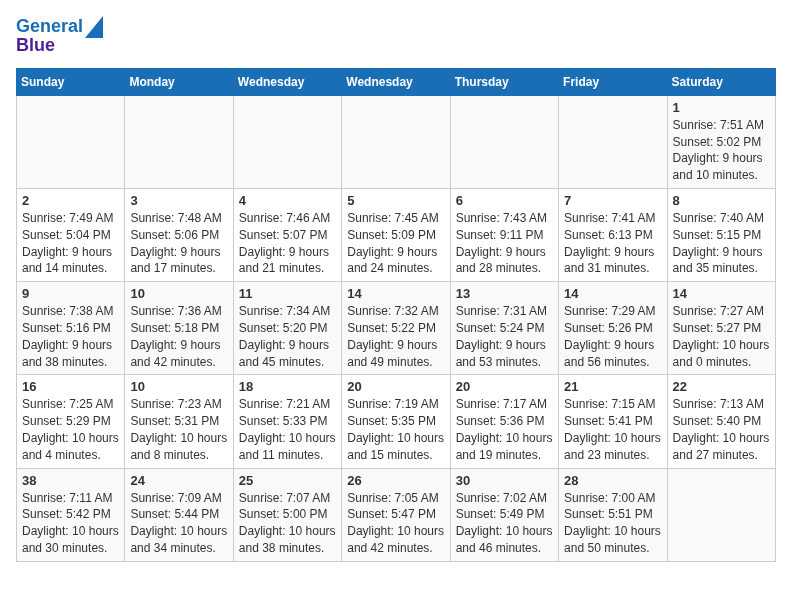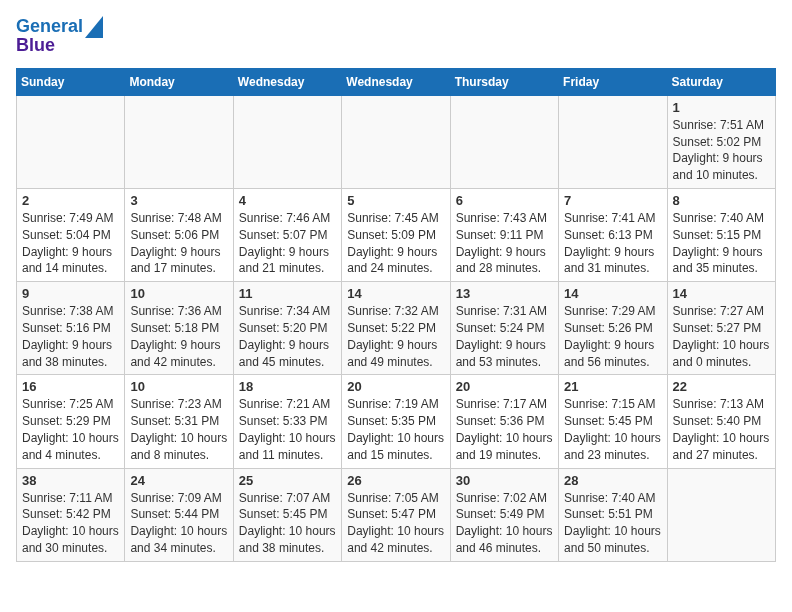--- a/index.html
+++ b/index.html
@@ -245,21 +245,21 @@
         </td>
         <td>
           <span class="day-num">20</span>
           <div class="day-info">Sunrise: 7:17 AM
 Sunset: 5:36 PM
 Daylight: 10 hours and 19 minutes.</div>
         </td>
         <td>
           <span class="day-num">21</span>
           <div class="day-info">Sunrise: 7:15 AM
-Sunset: 5:45 PM
+Sunset: 5:41 PM
 Daylight: 10 hours and 23 minutes.</div>
         </td>
         <td>
           <span class="day-num">22</span>
           <div class="day-info">Sunrise: 7:13 AM
 Sunset: 5:40 PM
 Daylight: 10 hours and 27 minutes.</div>
         </td>
       </tr>
       <tr>
@@ -271,37 +271,37 @@
         </td>
         <td>
           <span class="day-num">24</span>
           <div class="day-info">Sunrise: 7:09 AM
 Sunset: 5:44 PM
 Daylight: 10 hours and 34 minutes.</div>
         </td>
         <td>
           <span class="day-num">25</span>
           <div class="day-info">Sunrise: 7:07 AM
-Sunset: 5:45 PM
+Sunset: 5:00 PM
 Daylight: 10 hours and 38 minutes.</div>
         </td>
         <td>
           <span class="day-num">26</span>
           <div class="day-info">Sunrise: 7:05 AM
 Sunset: 5:47 PM
 Daylight: 10 hours and 42 minutes.</div>
         </td>
         <td>
           <span class="day-num">30</span>
           <div class="day-info">Sunrise: 7:02 AM
 Sunset: 5:49 PM
 Daylight: 10 hours and 46 minutes.</div>
         </td>
         <td>
           <span class="day-num">28</span>
-          <div class="day-info">Sunrise: 7:40 AM
+          <div class="day-info">Sunrise: 7:00 AM
 Sunset: 5:51 PM
 Daylight: 10 hours and 50 minutes.</div>
         </td>
         <td class="empty"></td>
       </tr>
     </tbody>
 </table>
 
 </body></html>

